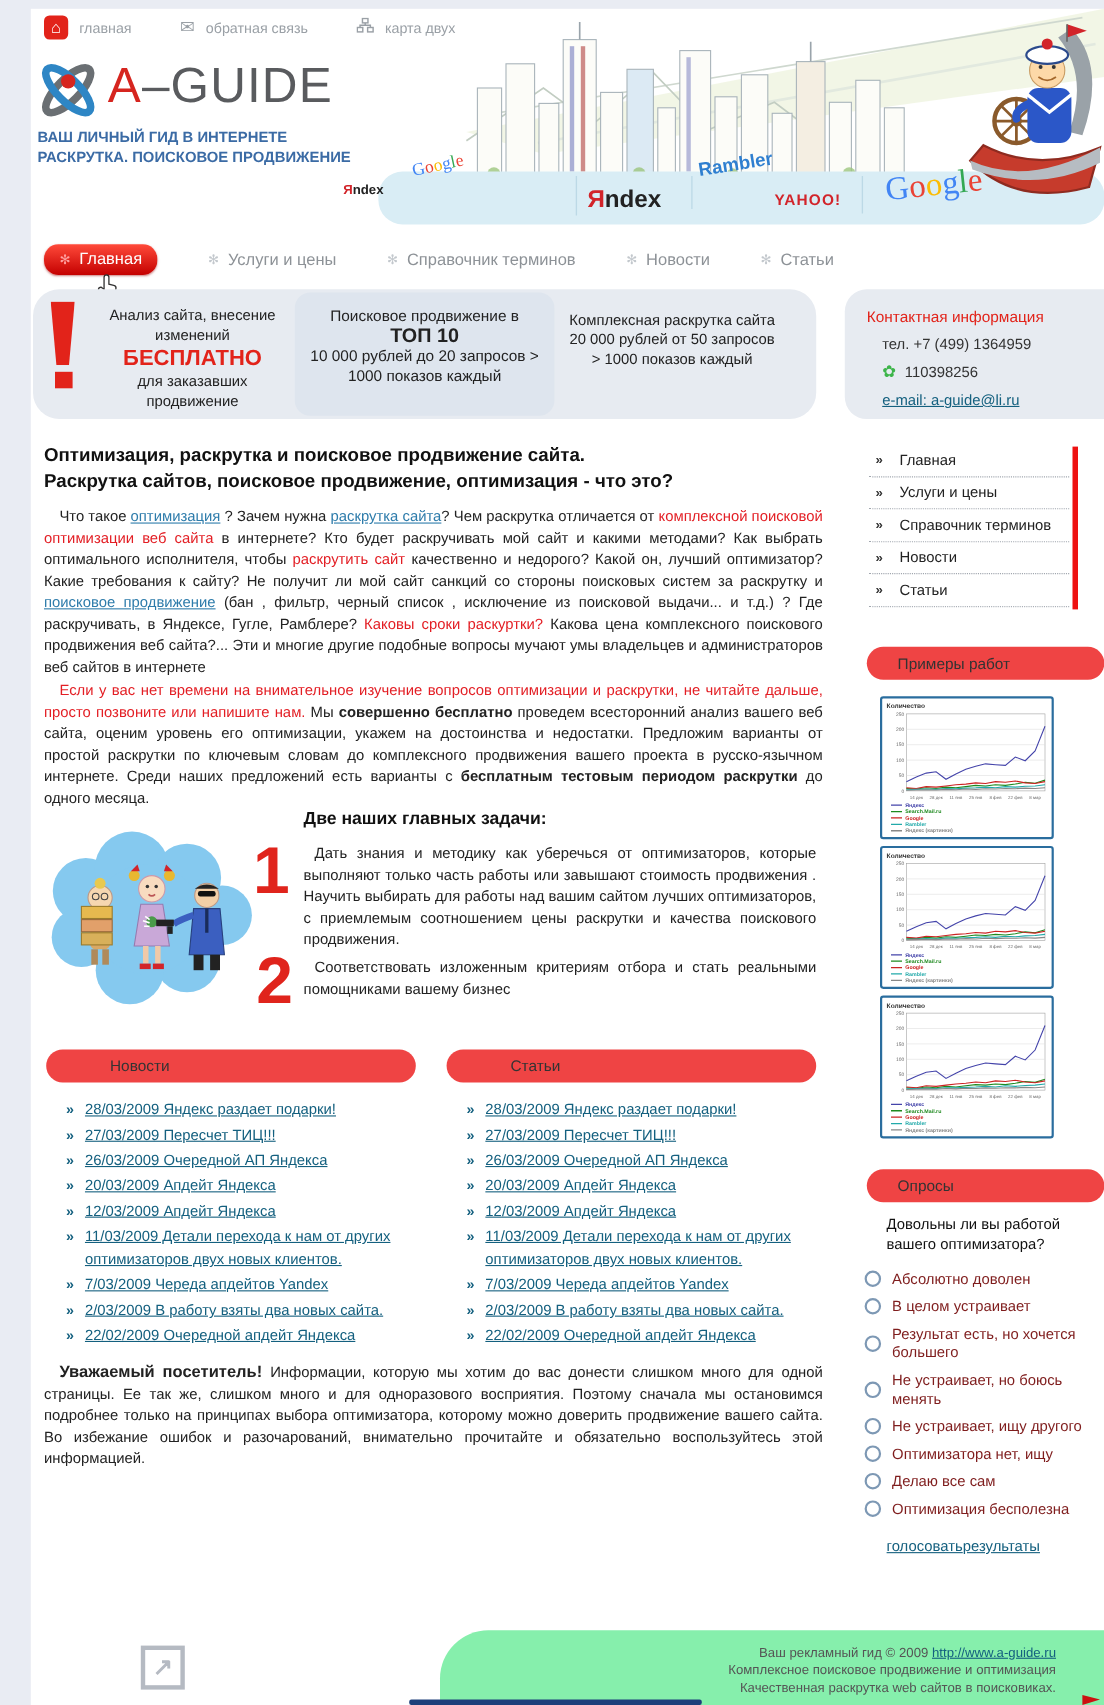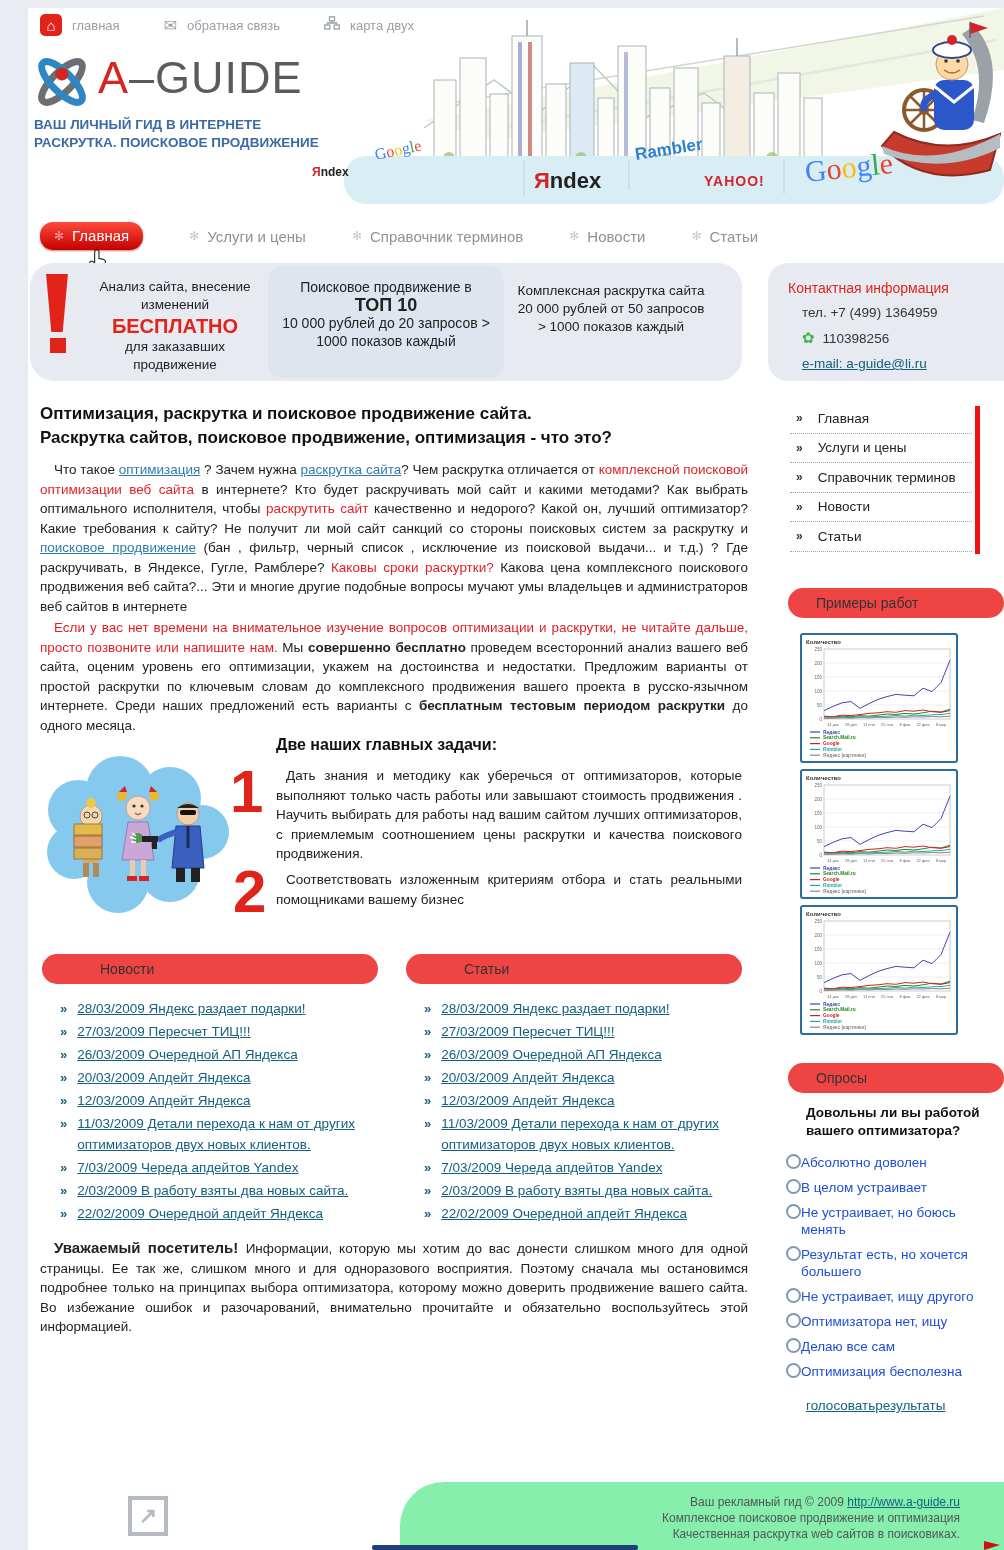--- a/index.html
+++ b/index.html
@@ -78,23 +78,23 @@
 
   
   .side-menu { position:absolute; left:790px; top:404px; width:182px; }
   .side-item { display:flex; align-items:center; gap:15px; height:29.5px; border-bottom:1px dotted #a0a6ae; font-size:13.5px; color:#222; cursor:pointer; padding-left:6px; }
   .side-item .m-arrow { color:#333; font-weight:bold; font-size:12px; }
   .red-bar { position:absolute; left:975px; top:406px; width:5px; height:148px; background:#ee1111; }
   .examples-pill { position:absolute; left:788px; top:588px; width:216px; padding-left:28px; }
   .chart-box { position:absolute; left:800px; width:158px; height:130px; background:#fff; border:2px solid #2a6d9e; border-radius:3px; cursor:pointer; }
   .cb1 { top:633px; } .cb2 { top:769px; } .cb3 { top:905px; }
   .polls-pill { position:absolute; left:788px; top:1063px; width:216px; padding-left:28px; }
-  .poll-question { position:absolute; left:806px; top:1104px; width:178px; font-size:13.5px; font-weight:bold; color:#111; line-height:18px; }
+  .poll-question { position:absolute; left:806px; top:1104px; width:178px; font-size:13.5px; font-weight:normal; color:#111; line-height:18px; }
   .poll-options { position:absolute; left:786px; top:1154px; width:208px; display:flex; flex-direction:column; gap:8px; }
-  .poll-option { display:flex; align-items:flex-start; gap:0; font-size:13.5px; color:#1d4ed8; line-height:17px; cursor:pointer; }
+  .poll-option { display:flex; align-items:center; gap:10px; font-size:13.5px; color:#7f1d1d; line-height:17px; cursor:pointer; }
   .radio { flex:0 0 15px; width:15px; height:15px; border:2px solid #7d98b4; border-radius:50%; background:#fff; }
   .poll-links { position:absolute; left:806px; top:1398px; display:flex; font-size:13.5px; }
 
   
   .footer-box { position:absolute; left:400px; top:1482px; width:604px; height:68px; background:#86efac; border-radius:44px 0 0 0; }
   .footer-text { text-align:right; padding:12px 44px 0 0; font-size:12px; color:#555; line-height:16px; }
   .li-counter { position:absolute; left:128px; top:1496px; width:40px; height:40px; border:4px solid #b5bac2; display:flex; align-items:center; justify-content:center; color:#b5bac2; font-size:22px; font-weight:bold; cursor:pointer; }
   .bottom-bar { position:absolute; left:372px; top:1545px; width:266px; height:5px; background:#1d3f7a; border-radius:2px; }
   .red-arrow { position:absolute; left:984px; top:1541px; width:0; height:0; border-left:16px solid #cc1111; border-top:4px solid transparent; border-bottom:5px solid transparent; }
 </style>
@@ -592,26 +592,26 @@
         <span>Абсолютно доволен</span>
       </label>
 
       <label class="poll-option">
         <span class="radio"></span>
         <span>В целом устраивает</span>
       </label>
 
       <label class="poll-option">
         <span class="radio"></span>
+        <span>Результат есть, но хочется большего</span>
+      </label>
+
+      <label class="poll-option">
+        <span class="radio"></span>
         <span>Не устраивает, но боюсь менять</span>
-      </label>
-
-      <label class="poll-option">
-        <span class="radio"></span>
-        <span>Результат есть, но хочется большего</span>
       </label>
 
       <label class="poll-option">
         <span class="radio"></span>
         <span>Не устраивает, ищу другого</span>
       </label>
 
       <label class="poll-option">
         <span class="radio"></span>
         <span>Оптимизатора нет, ищу</span>

